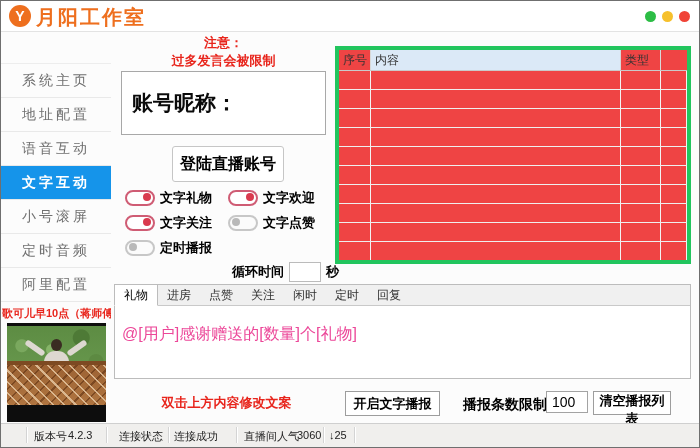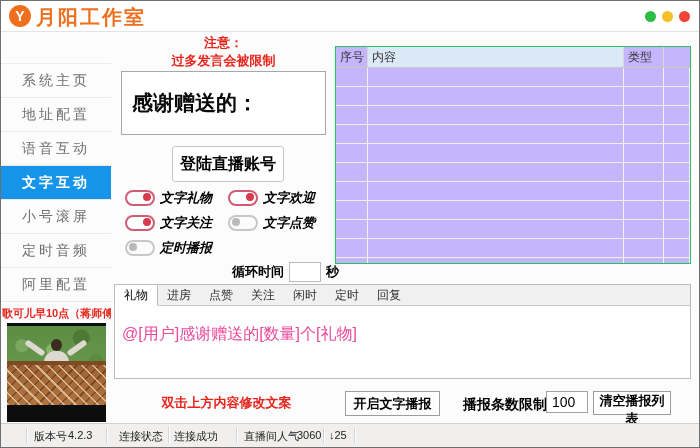--- a/index.html
+++ b/index.html
@@ -56,27 +56,27 @@
   #login-btn{position:absolute;left:171px;top:145px;width:112px;height:36px;background:#fff;
       border:1px solid #c6c6c6;border-radius:3px;font-size:16px;font-weight:bold;color:#000;}
   
   #toggle-grid{position:absolute;left:124px;top:190px;width:215px;display:grid;
       grid-template-columns:103px 108px;row-gap:11px;}
   .tcell{display:flex;align-items:center;height:14px;cursor:pointer;}
   .pill{position:relative;width:26px;height:12px;border-radius:8px;border:2px solid #c7c7c7;background:#fbfbfb;flex:none;}
   .pill.on{border-color:#cf5c74;background:#fff;}
   .knob{position:absolute;top:1px;left:2px;width:8px;height:8px;border-radius:50%;background:#b9b9b9;}
   .pill.on .knob{left:auto;right:2px;background:var(--togglered);}
-  .tlabel{margin-left:5px;font-size:13px;font-weight:bold;color:#000;white-space:nowrap;font-style:italic;}
+  .tlabel{margin-left:5px;font-size:13px;font-weight:bold;color:#000;white-space:nowrap;}
   #loop-group{position:absolute;left:231px;top:261px;display:flex;align-items:center;gap:5px;
       font-size:13px;font-weight:bold;color:#000;}
   #loop-input{width:26px;height:16px;border:1px solid #bbb;background:#fff;font-size:12px;}
   
-  #msg-table{position:absolute;left:334px;top:45px;width:356px;height:218px;background:#c4b5fd;
-      border:1px solid #22c55e;box-sizing:border-box;overflow:hidden;}
+  #msg-table{position:absolute;left:334px;top:45px;width:356px;height:218px;background:#ef4444;
+      border:4px solid #22c55e;box-sizing:border-box;overflow:hidden;}
   .thead{display:flex;height:20px;border-bottom:1px solid #c9c9c9;font-size:12px;color:#333;}
   .th{display:flex;align-items:center;padding-left:4px;border-right:1px solid #d8d8d8;box-sizing:border-box;}
   .c0{width:32px;} .c1{flex:1;} .th.c1{background:var(--tblue);}
   .c2{width:40px;} .c3{width:26px;border-right:none;}
   .trow{display:flex;height:18px;border-bottom:1px solid #efefef;}
   .td{border-right:1px solid #f3f3f3;box-sizing:border-box;}
   
   #tab-panel{position:absolute;left:113px;top:283px;width:577px;height:95px;background:#fff;
       border:1px solid #bcbcbc;box-sizing:border-box;}
   #tab-strip{height:20px;background:#f0f0f0;border-bottom:1px solid #c9c9c9;display:flex;}
@@ -134,21 +134,21 @@
       <span class="head"></span>
       <span class="torso"></span>
       <div id="fence"></div>
     </div>
   </div>
 
   <div id="warn1" class="warn">注意：</div>
   <div id="warn2" class="warn">过多发言会被限制</div>
 
   <div id="account-box">
-    <span>感谢赠送的：</span>
+    <span>账号昵称：</span>
   </div>
 
   <button id="login-btn">登陆直播账号</button>
 
   <div id="toggle-grid">
       <div class="tcell">
         <span class="pill on">
           <span class="knob"></span>
         </span>
         <span class="tlabel">文字礼物</span>

